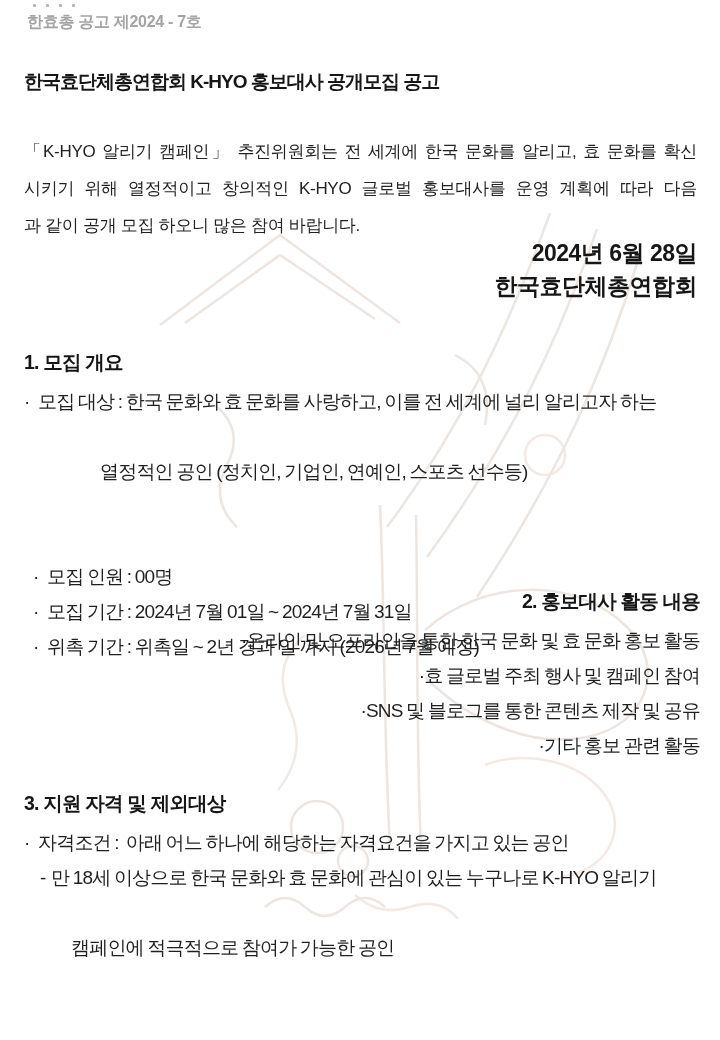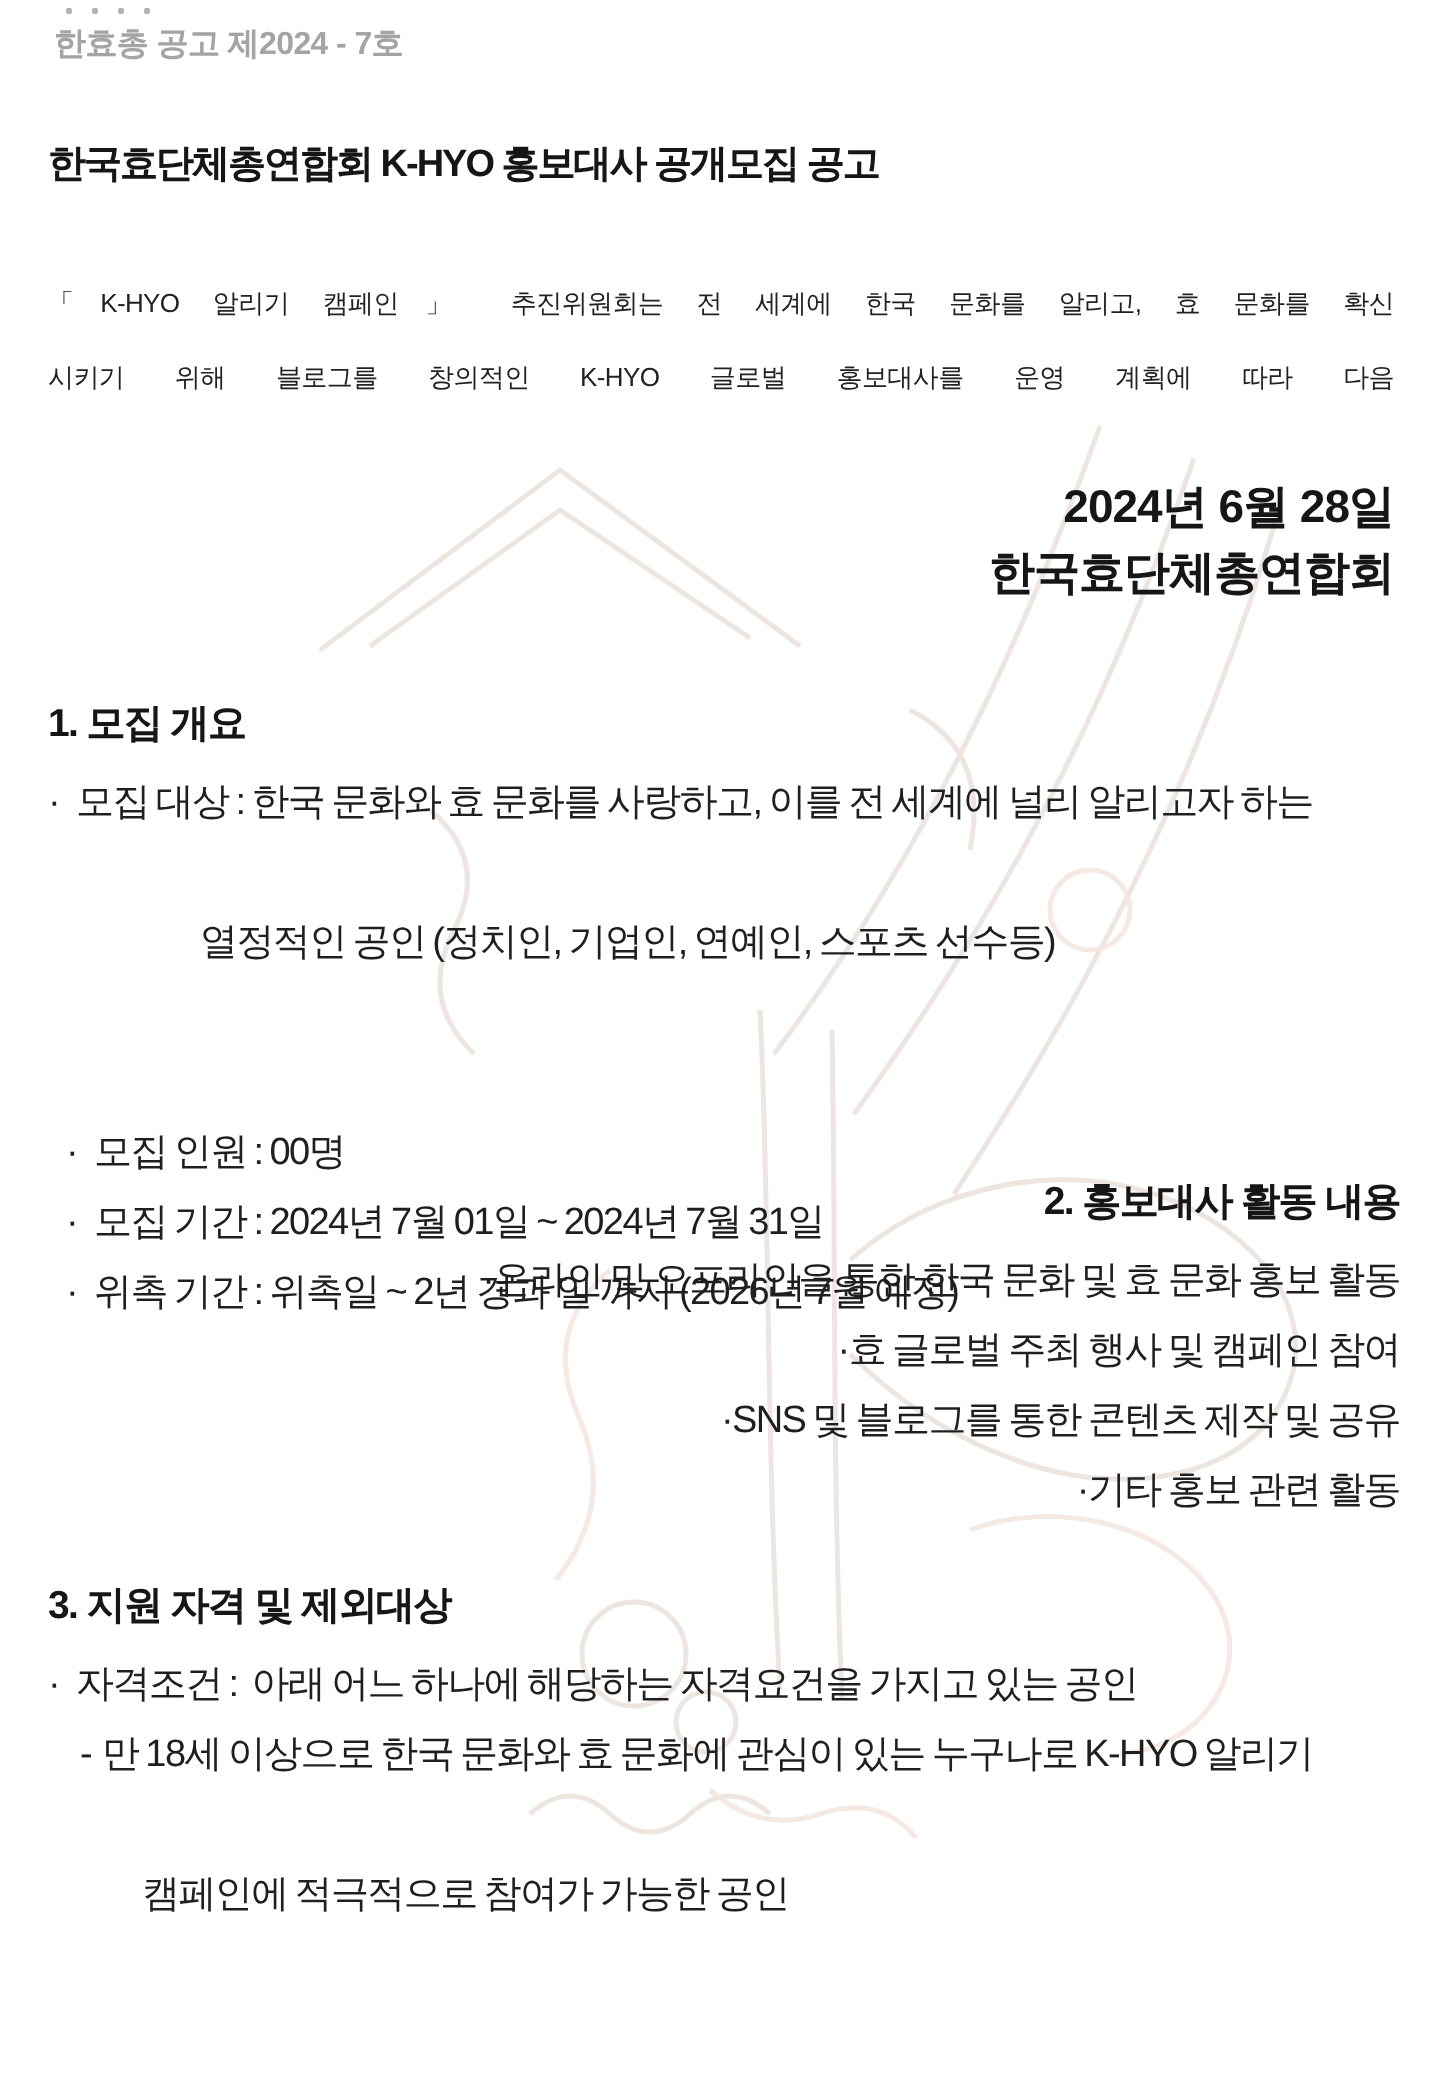--- a/index.html
+++ b/index.html
@@ -26,21 +26,21 @@
   }
   
   .title {
     position:absolute; left:24px; top:56px; width:680px;
     font-size:19px; font-weight:800; letter-spacing:-1px;
     white-space:nowrap; color:#161616;
   }
   
   .intro {
     position:absolute; left:24px; top:133px; width:673px;
-    font-size:13px; line-height:37px; letter-spacing:-0.3px;
+    font-size:17px; line-height:37px; letter-spacing:-0.3px;
     color:#222;
   }
   .intro .jline { text-align:justify; text-align-last:justify; }
   .intro .lline { text-align:left; }
   
   .signoff {
     position:absolute; right:23px; top:237px;
     text-align:right; font-size:23px; font-weight:700;
     line-height:33px; letter-spacing:-0.5px; color:#161616;
   }
@@ -99,21 +99,22 @@
       <span></span>
       <span></span>
       <span></span>
   </div>
   <div class="doc-no">한효총 공고 제2024 - 7호</div>
 
   <h1 class="title">한국효단체총연합회 K-HYO 홍보대사 공개모집 공고</h1>
 
   <div class="intro">
     <div class="jline">「K-HYO 알리기 캠페인」 추진위원회는 전 세계에 한국 문화를 알리고, 효 문화를 확신</div>
-    <div class="jline">시키기 위해 블로그를 창의적인 K-HYO 글로벌 홍보대사를 운영 계획에 따라 다음</div>
+    <div class="jline">시키기 위해 열정적이고 창의적인 K-HYO 글로벌 홍보대사를 운영 계획에 따라 다음</div>
+    <div class="lline">과 같이 공개 모집 하오니 많은 참여 바랍니다.</div>
   </div>
 
   <div class="signoff">
     <div>2024년 6월 28일</div>
     <div>한국효단체총연합회</div>
   </div>
 
   <div class="sec sec1">
     <div class="sec-heading">1. 모집 개요</div>
     <div class="item"><span class="mk">·</span><span>모집 대상 : 한국 문화와 효 문화를 사랑하고, 이를 전 세계에 널리 알리고자 하는</span>

